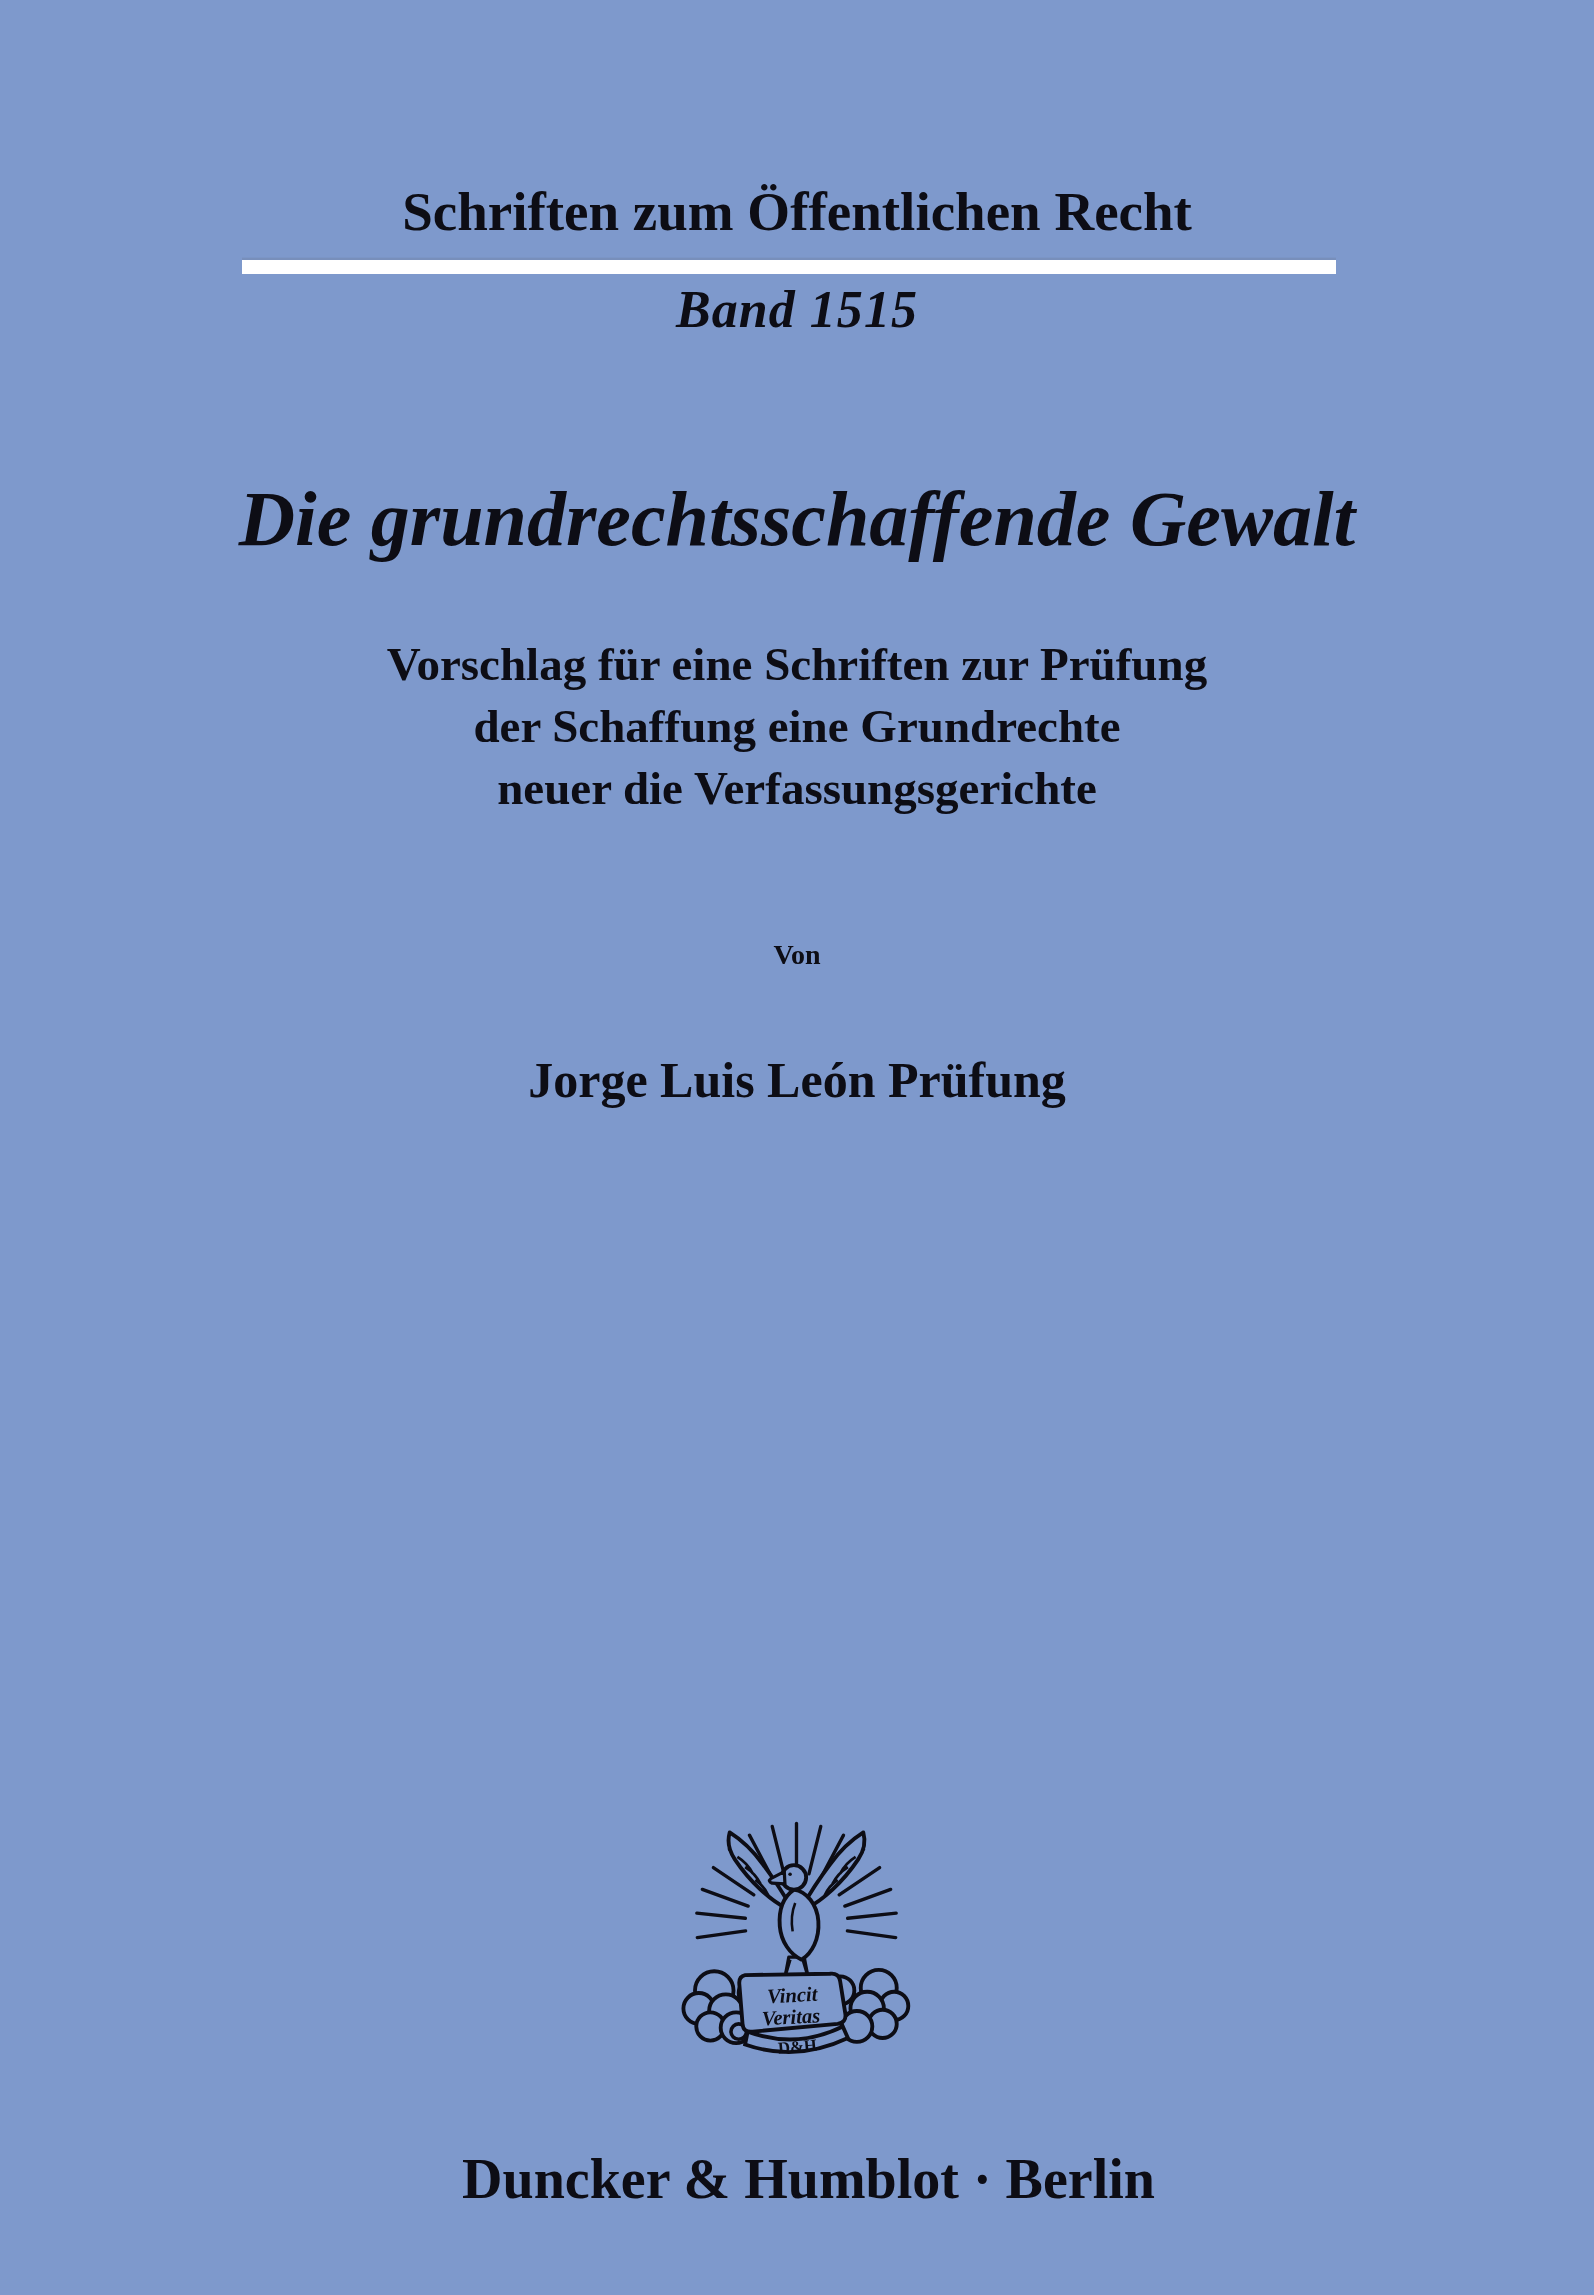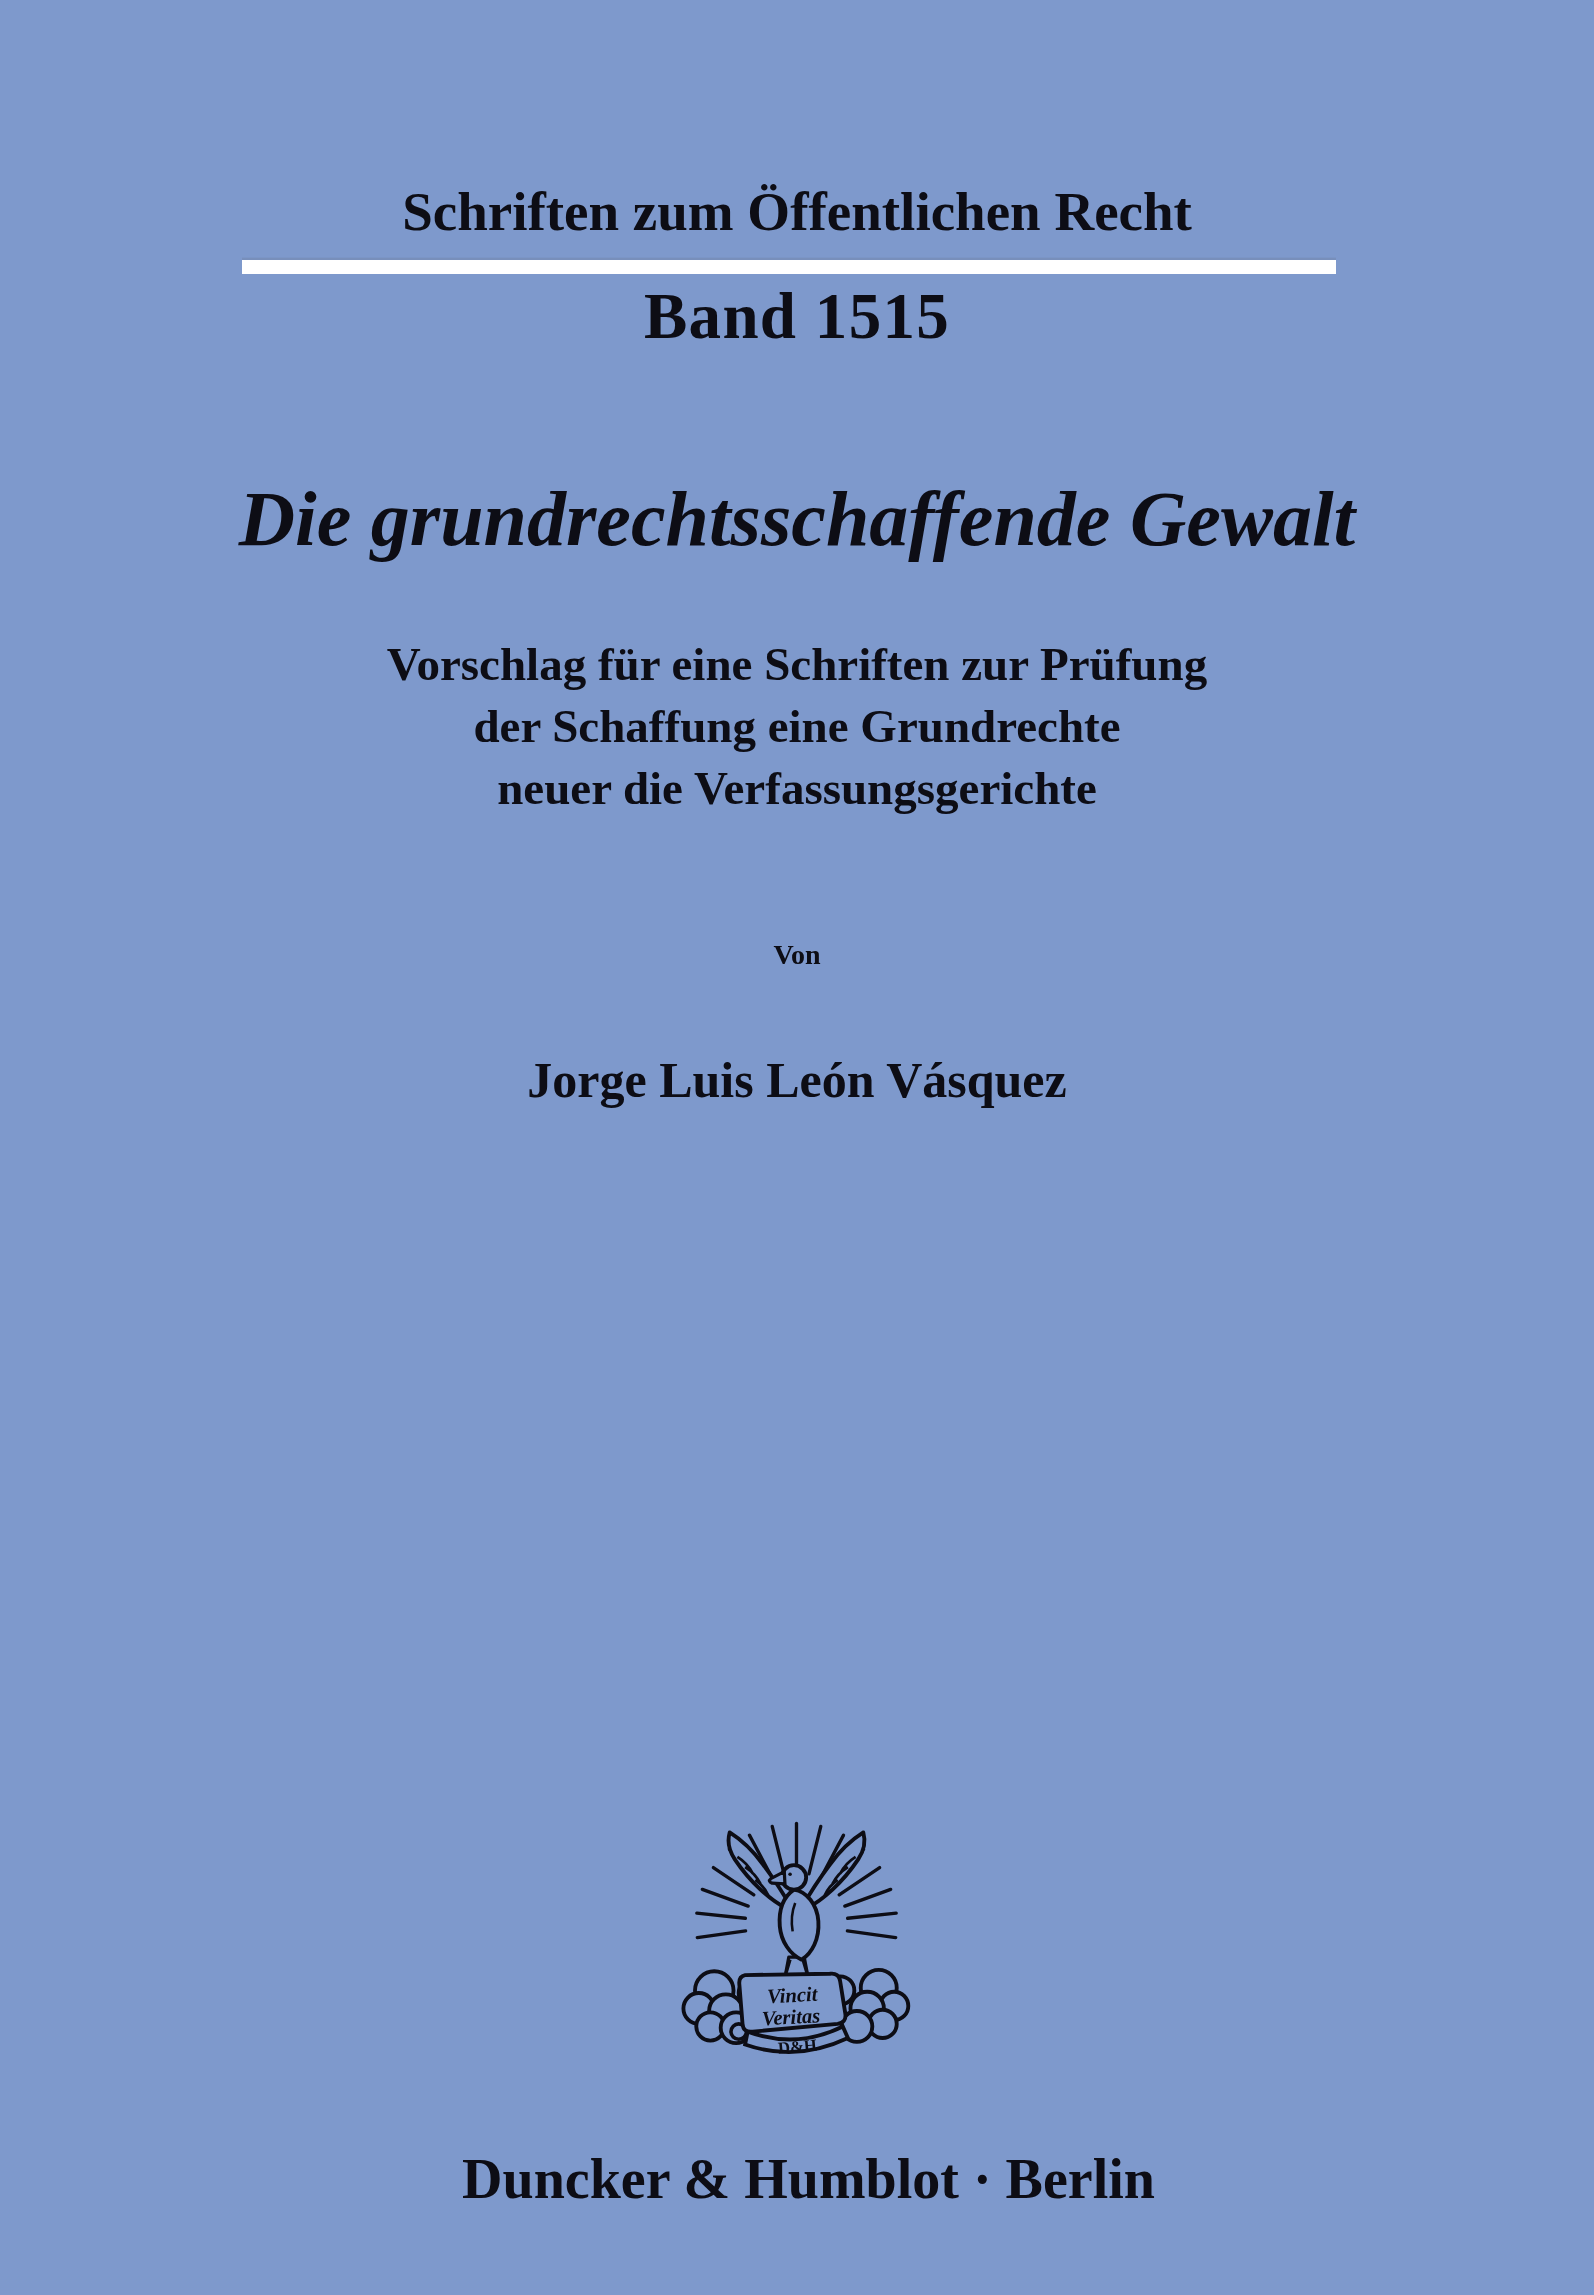--- a/index.html
+++ b/index.html
@@ -14,21 +14,21 @@
     background: #7e99cc;
     overflow: hidden;
     color: #0d0d15;
     font-weight: 700;
     text-align: center;
   }
   .block { position: absolute; left: 0; right: 0; line-height: 1; }
   .series    { top: 184px;  font-size: 55px; }
   .rule      { position: absolute; left: 242px; top: 260px; width: 1094px; height: 13.8px;
                background: #ffffff; box-shadow: 0 -2.3px 0 rgba(110,125,155,0.35); }
-  .band      { top: 284px;  font-size: 65px; letter-spacing: 0.02em; }
+  .band      { top: 284px;  font-size: 52px; letter-spacing: 0.02em; font-style: italic; }
   .title     { top: 480px; font-size: 78px; font-style: italic; }
   .subtitle  { top: 633px; font-size: 47px; line-height: 1.32; }
   .von       { top: 941px; font-size: 28px;  }
   .author    { top: 1055px; font-size: 50px; }
   .logo      { position: absolute; left: 668px; top: 1813px; width: 257px; height: 283px; }
   .publisher { top: 2151px; font-size: 56px; padding-left: 23px; }
   .logo text { font-family: "Liberation Serif", "DejaVu Serif", serif; }
 </style>
 </head>
 <body>
@@ -44,21 +44,21 @@
   <div class="block title">Die grundrechtsschaffende Gewalt</div>
 
   <div class="block subtitle">
     <div>Vorschlag für eine Schriften zur Prüfung</div>
     <div>der Schaffung eine Grundrechte</div>
     <div>neuer die Verfassungsgerichte</div>
   </div>
 
   <div class="block von">Von</div>
 
-  <div class="block author">Jorge Luis León Vásquez</div>
+  <div class="block author">Jorge Luis León Prüfung</div>
 
   <svg class="logo" viewBox="0 0 200 220" xmlns="http://www.w3.org/2000/svg" aria-hidden="true">
 
     <g stroke="#0d0d15" stroke-width="2.6" stroke-linecap="round">
       <line x1="60.4" y1="91.6" x2="22.8" y2="96.8"></line>
       <line x1="60.2" y1="81.8" x2="22.4" y2="77.8"></line>
       <line x1="62.4" y1="72.3" x2="26.7" y2="59.3"></line>
       <line x1="66.8" y1="63.6" x2="35.3" y2="42.4"></line>
       <line x1="73.2" y1="56.3" x2="47.8" y2="28.0"></line>
       <line x1="81.2" y1="50.7" x2="63.4" y2="17.1"></line>

